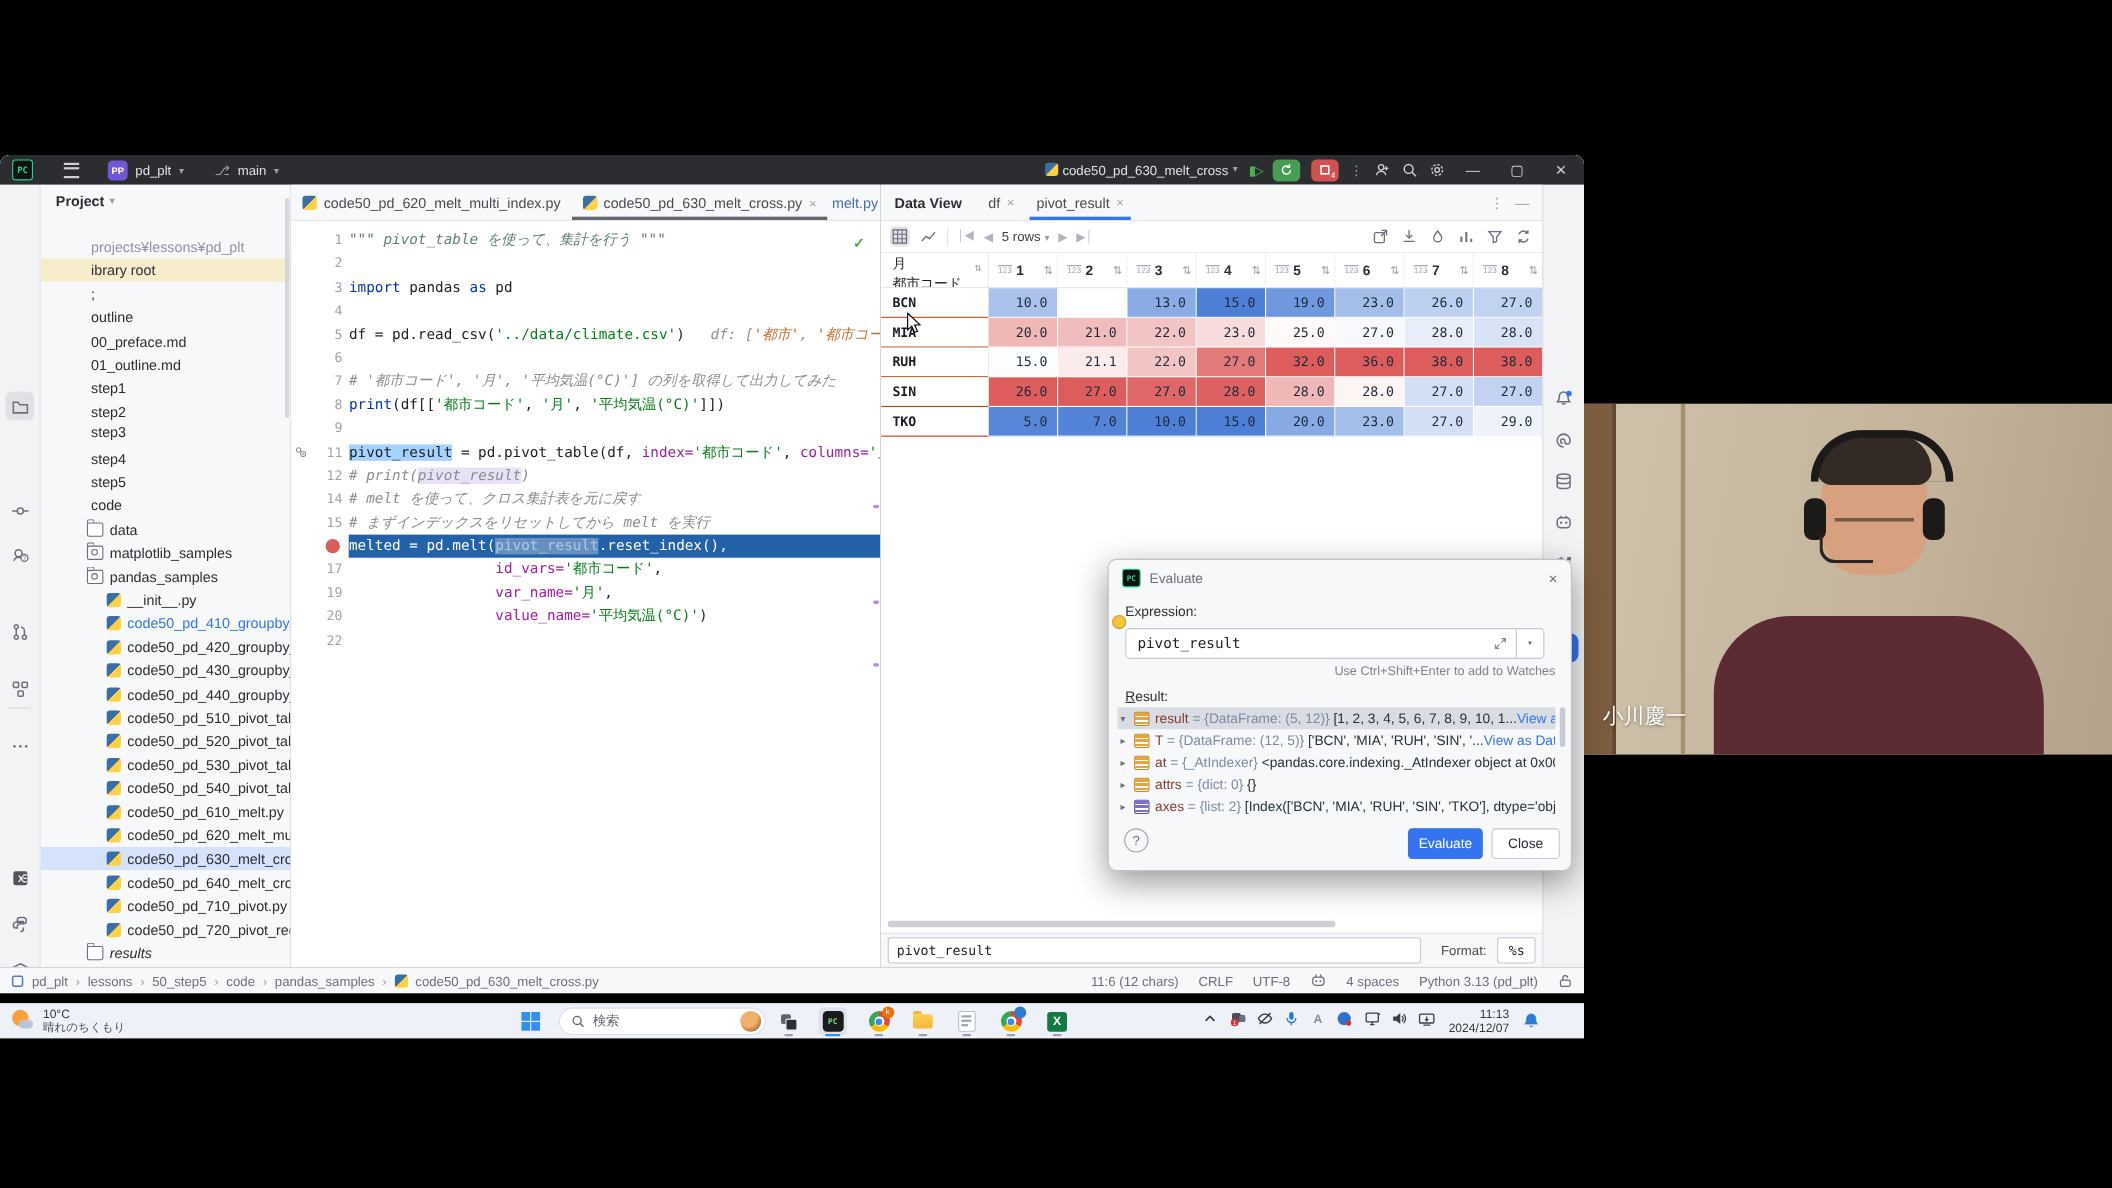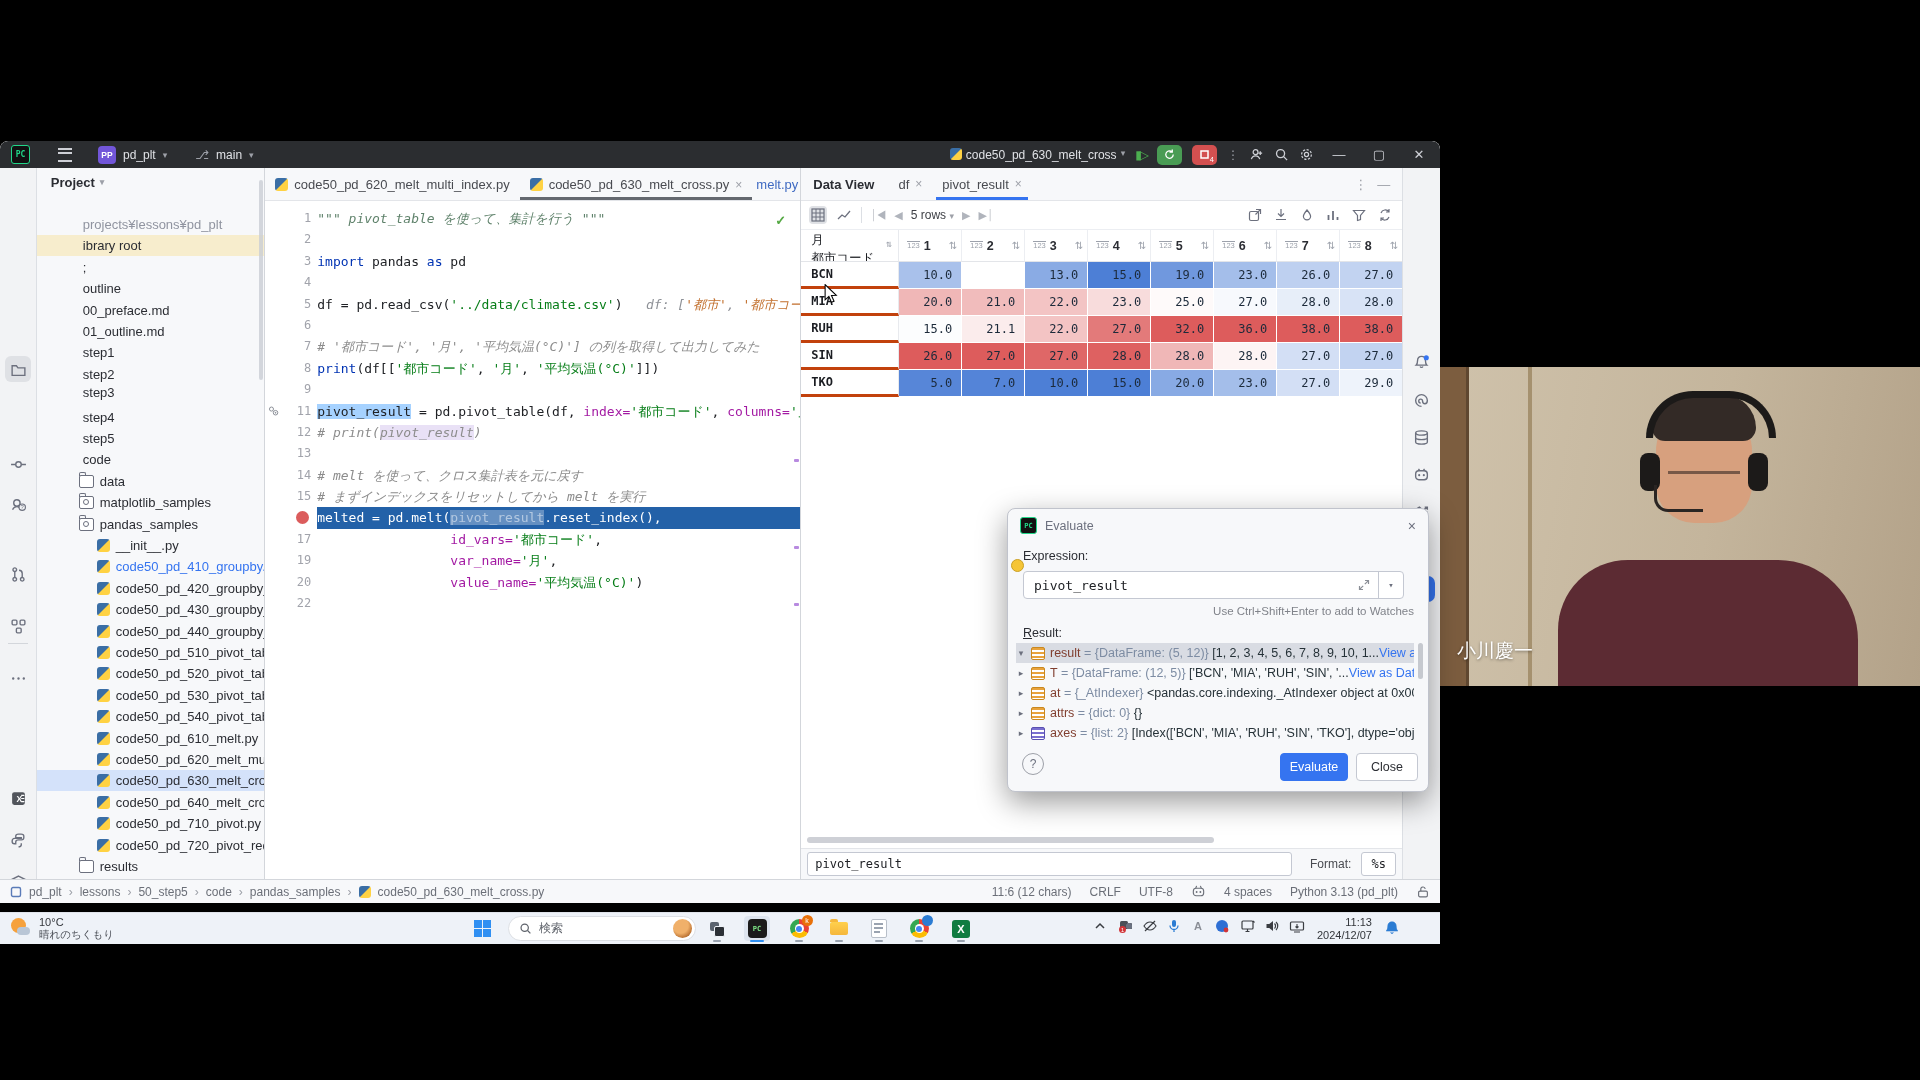--- a/index.html
+++ b/index.html
@@ -62,21 +62,21 @@
   #dataview{width:601px;background:#fff;display:flex;flex-direction:column;position:relative;}
   #dvTabs{height:32px;background:#f7f8fa;border-bottom:1px solid #e3e5e9;display:flex;align-items:center;font-size:13px;color:#2b2d33;padding-left:12px;}
   .dvTab{display:flex;align-items:center;gap:6px;padding:0 10px;height:31px;position:relative;color:#494b51;}
   .dvTab.active:after{content:"";position:absolute;left:4px;right:4px;bottom:0;height:3px;background:#3574f0;}
   #dvToolbar{height:28px;border-bottom:1px solid #eceef2;display:flex;align-items:center;font-size:12px;color:#6c707e;gap:8px;padding:0 8px;}
   .tbIco{width:18px;height:18px;display:flex;align-items:center;justify-content:center;}
   .tbIco.active{background:#dfe1e5;border-radius:4px;}
   .navgrey{color:#b0b4bc;font-size:11px;}
   #dvTableWrap{position:relative;flex:1;overflow:hidden;}
   .dvRow{display:flex;position:absolute;left:0;}
-  .dvCellLabel{width:98px;flex:none;background:#fff;border-bottom:3px solid #c2410c;border-right:1px solid #e8eaee;
+  .dvCellLabel{width:98px;flex:none;background:#fff;border-bottom:1px solid #c2410c;border-right:1px solid #e8eaee;
     font-family:"DejaVu Sans Mono",monospace;font-weight:bold;font-size:12px;color:#1b1d22;display:flex;align-items:center;padding-left:10px;box-sizing:border-box;}
   .dvCell{width:63px;flex:none;border-right:1px solid #fff;border-bottom:1px solid #fff;box-sizing:border-box;
     font-family:"DejaVu Sans Mono",monospace;font-size:12px;color:#1c2a3a;display:flex;align-items:center;justify-content:flex-end;padding-right:9px;}
   .dvHeadCell{width:63px;flex:none;border-right:1px solid #eceef2;box-sizing:border-box;display:flex;align-items:center;gap:4px;padding-left:8px;
     font-size:12.5px;color:#2b2d33;font-weight:bold;background:#fff;}
   .i123{font-size:7.5px;color:#9ca1ab;border-top:1px solid #9ca1ab;line-height:8px;font-weight:normal;}
   .sortIco{color:#9ca1ab;font-size:10px;font-weight:normal;margin-left:auto;margin-right:4px;}
   #dvVScroll{position:absolute;width:3px;background:#3574f0;right:0;}
   #dvHScroll{position:absolute;height:6px;background:#ced0d6;border-radius:3px;}
   #dvBottom{height:30px;border-top:1px solid #e3e5e9;background:#f7f8fa;display:flex;align-items:center;gap:10px;padding:0 6px;font-size:12px;color:#494b51;}
@@ -398,21 +398,21 @@
           <div class="treeRow" style="top: 645.2px;">
             <span style="flex: 0 0 auto; width: 60px;"></span>
             <span class="pyicon" style="margin-right: 6px;"></span>
             <span>code50_pd_710_pivot.py</span>
           </div>
           <div class="treeRow" style="top: 666.6px;">
             <span style="flex: 0 0 auto; width: 60px;"></span>
             <span class="pyicon" style="margin-right: 6px;"></span>
             <span>code50_pd_720_pivot_redundant.py</span>
           </div>
-          <div class="treeRow" style="top: 688px;">
+          <div class="treeRow" style="top: 688px; font-style: italic;">
             <span style="flex: 0 0 auto; width: 42px;"></span>
             <span class="foldicon" style="margin-right: 6px;"></span>
             <span>results</span>
           </div>
         </div>
       <div id="projScroll"></div>
     </div>
 
     <div id="editor">
       <div id="edTabs">
@@ -445,21 +445,20 @@
           <div class="cl"><span class="gut">6</span><span class="codetxt"></span></div>
           <div class="cl"><span class="gut">7</span><span class="codetxt"><span class="tok-com"># '都市コード', '月', '平均気温(°C)'] の列を取得して出力してみた</span></span></div>
           <div class="cl"><span class="gut">8</span><span class="codetxt"><span class="tok-fn">print</span><span class="tok-pl">(df[[</span><span class="tok-str">'都市コード'</span><span class="tok-pl">, </span><span class="tok-str">'月'</span><span class="tok-pl">, </span><span class="tok-str">'平均気温(°C)'</span><span class="tok-pl">]])</span></span></div>
           <div class="cl"><span class="gut">9</span><span class="codetxt"></span></div>
           <div class="cl"><span class="gut">11<span style="position: absolute; left: 2px; top: 4px; color: rgb(138, 142, 150);"><svg width="13" height="13" viewBox="0 0 16 16">
                   <circle cx="5.5" cy="5" r="2.5" fill="none" stroke="currentColor" stroke-width="1.2"></circle>
                   <circle cx="10.5" cy="9.5" r="2.8" fill="#fff" stroke="currentColor" stroke-width="1.2"></circle>
                   <path d="M9.5 9.5h2M10.5 8.5v2" stroke="currentColor" stroke-width="1"></path>
                 </svg></span></span><span class="codetxt"><span class="tok-sel">pivot_result</span><span class="tok-pl"> = pd.pivot_table(df, </span><span class="tok-arg">index=</span><span class="tok-str">'都市コード'</span><span class="tok-pl">, </span><span class="tok-arg">columns=</span><span class="tok-str">'月'</span></span></div>
           <div class="cl"><span class="gut">12</span><span class="codetxt"><span class="tok-com"># print(</span><span class="tok-comhl">pivot_result</span><span class="tok-com">)</span></span></div>
-          <div class="cl"><span class="gut">13</span><span class="codetxt"></span></div>
           <div class="cl"><span class="gut">14</span><span class="codetxt"><span class="tok-com"># melt を使って、クロス集計表を元に戻す</span></span></div>
           <div class="cl"><span class="gut">15</span><span class="codetxt"><span class="tok-com"># まずインデックスをリセットしてから melt を実行</span></span></div>
           <div class="cl current"><span class="gut"><span class="bp"></span></span><span class="codetxt"><span class="tok-cur">melted = pd.melt(</span><span class="tok-curhl">pivot_result</span><span class="tok-cur">.reset_index(),</span></span></div>
           <div class="cl"><span class="gut">17</span><span class="codetxt"><span class="tok-pl">                 </span><span class="tok-arg">id_vars=</span><span class="tok-str">'都市コード'</span><span class="tok-pl">,</span></span></div>
           <div class="cl"><span class="gut">19</span><span class="codetxt"><span class="tok-pl">                 </span><span class="tok-arg">var_name=</span><span class="tok-str">'月'</span><span class="tok-pl">,</span></span></div>
           <div class="cl"><span class="gut">20</span><span class="codetxt"><span class="tok-pl">                 </span><span class="tok-arg">value_name=</span><span class="tok-str">'平均気温(°C)'</span><span class="tok-pl">)</span></span></div>
           <div class="cl"><span class="gut">22</span><span class="codetxt"></span></div>
         </div>
     </div>
 

